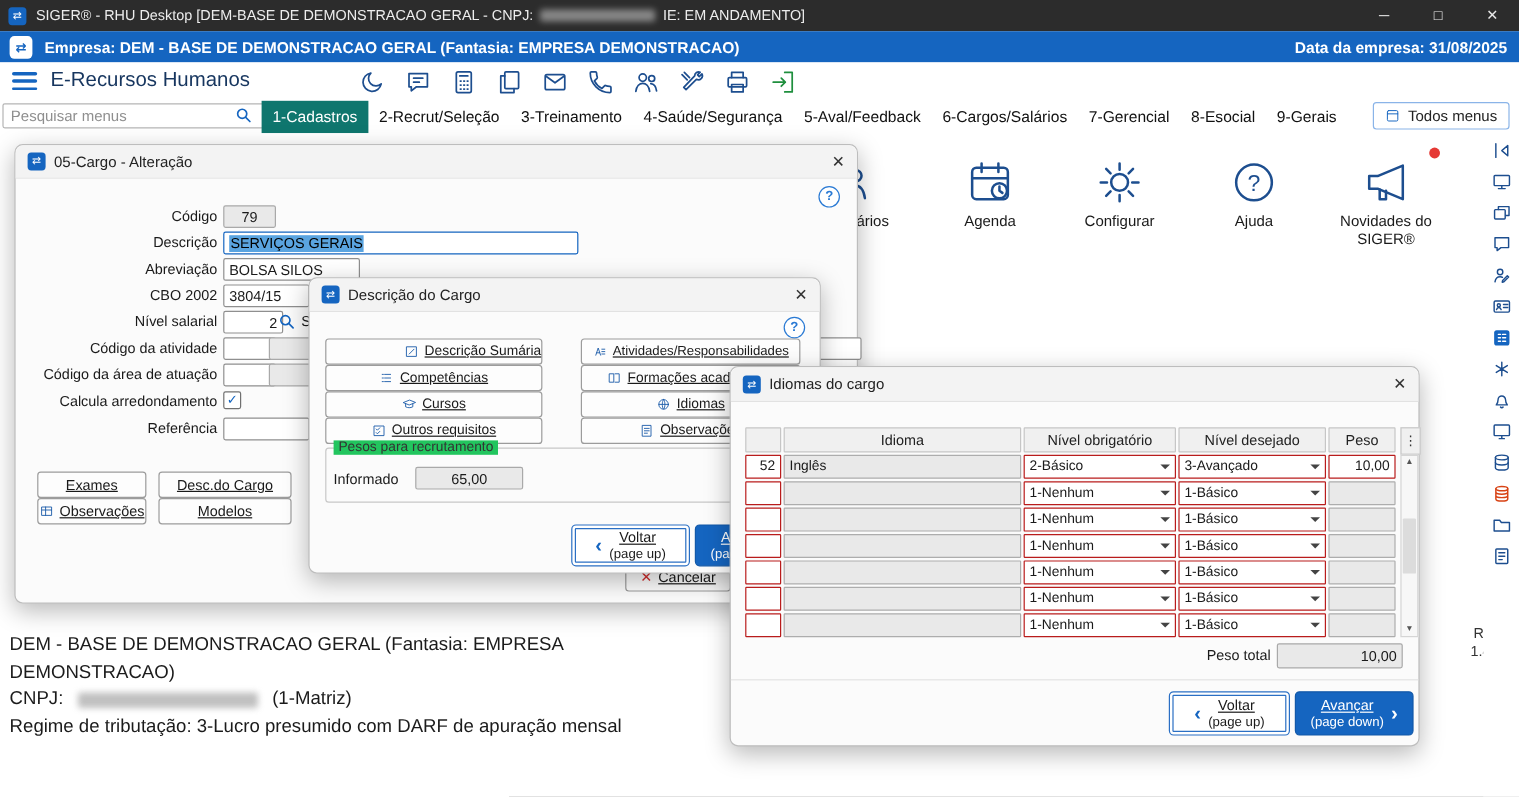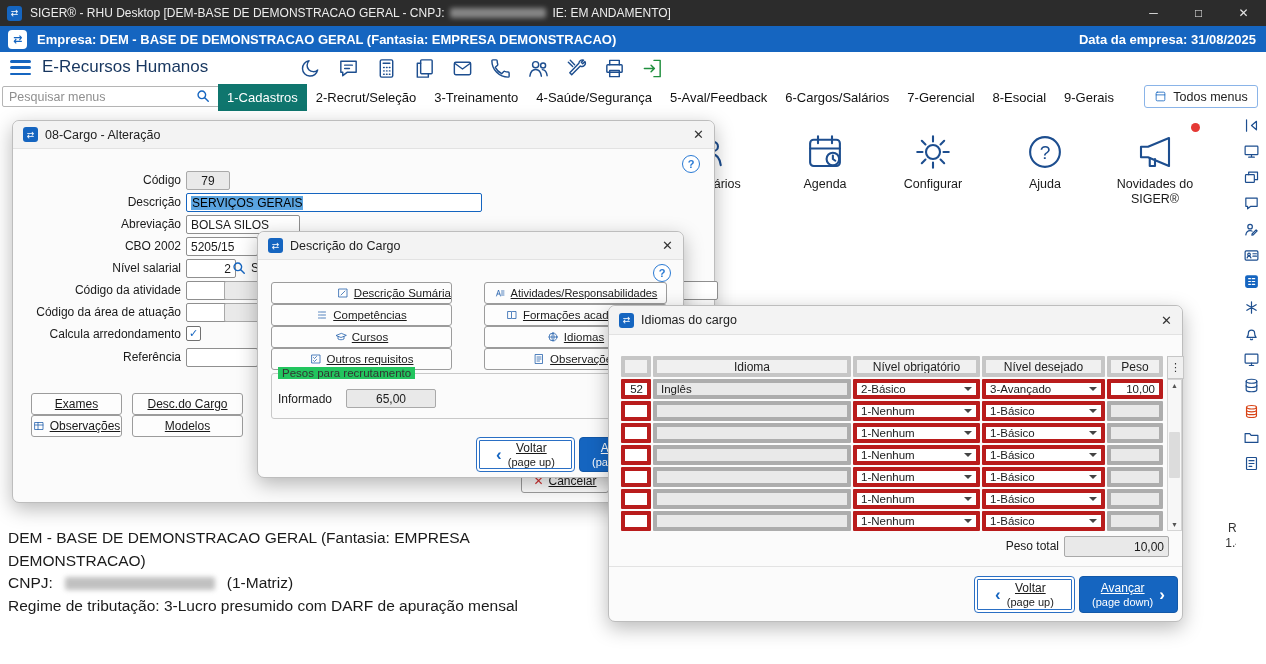--- a/index.html
+++ b/index.html
@@ -90,21 +90,21 @@
   .nav-btn .col{display:flex;flex-direction:column;align-items:center;line-height:14px;}
   .nav-btn .sub{font-size:11px;}
   .nav-btn u{text-decoration:underline;}
   .nav-btn.ring{background:#fff;border:1px solid #2a6fc4;outline:1px solid #2a6fc4;outline-offset:-4px;color:#1a1a1a;}
   .nav-btn.primary{background:#1565c0;border:1px solid #1258a8;color:#fff;}
   .chev{font-size:17px;font-weight:bold;color:#1565c0;line-height:1;}
   .nav-btn.primary .chev{color:#fff;}
 
   
   .tblrow{position:absolute;left:12px;display:flex;gap:2px;}
-  .cell{height:20px;border:4px solid #b91c1c;border-radius:1px;background:#fff;font-size:11.5px;
+  .cell{height:20px;border:1px solid #b91c1c;border-radius:1px;background:#fff;font-size:11.5px;
        display:flex;align-items:center;padding:0 4px;box-sizing:border-box;white-space:nowrap;overflow:hidden;}
   .cell.hd{background:#f0f0f0;border-color:#c6c6c6;justify-content:center;font-size:12px;height:21px;color:#222;}
   .cell.ro{background:#e9e9e9;border-color:#adadad;}
   .cell.num{justify-content:flex-end;}
   .cell.dd{justify-content:space-between;}
   .dd-arrow{width:0;height:0;border:4px solid transparent;border-top-color:#444;margin-top:4px;flex:0 0 auto;}
   .w-code{width:30px;} .w-idioma{width:198px;} .w-obr{width:127px;} .w-des{width:123px;} .w-peso{width:56px;}
   .scrolltrack{position:absolute;width:15px;background:#f7f7f7;border:1px solid #d5d5d5;display:flex;flex-direction:column;
        align-items:center;justify-content:space-between;font-size:7px;color:#555;padding:2px 0;box-sizing:border-box;}
   .thumb{width:11px;height:46px;background:#dcdcdc;border-radius:1px;}
@@ -373,21 +373,21 @@
         <svg class="ic small" width="17" height="17" viewBox="0 0 24 24">
           <rect x="5" y="3.5" width="14" height="17" rx="1"></rect>
           <path d="M8.5 8h7M8.5 12h7M8.5 16h4"></path>
         </svg>
       </span>
   </div>
 
   <div class="dlg" style="left:12px;top:120px;width:701px;height:381px;z-index:20;">
     <div class="dlg-head">
       <div class="chip">⇄</div>
-      <span>08-Cargo - Alteração</span>
+      <span>05-Cargo - Alteração</span>
       <span class="dlg-close">✕</span>
     </div>
     <div class="help" style="right:14px;top:34px;">?</div>
 
     <div class="flabel" style="left:0;top:52px;width:168px;">Código</div>
     <div class="inp ro center" style="left:173px;top:50px;width:34px;">
         <span>79</span>
       </div>
 
     <div class="flabel" style="left:0;top:74px;width:168px;">Descrição</div>
@@ -395,21 +395,21 @@
         <span class="seltext">SERVIÇOS GERAIS</span>
       </div>
 
     <div class="flabel" style="left:0;top:96px;width:168px;">Abreviação</div>
     <div class="inp" style="left:173px;top:94px;width:104px;">
         <span>BOLSA SILOS</span>
       </div>
 
     <div class="flabel" style="left:0;top:118px;width:168px;">CBO 2002</div>
     <div class="inp" style="left:173px;top:116px;width:62px;">
-        <span>5205/15</span>
+        <span>3804/15</span>
       </div>
 
     <div class="flabel" style="left:0;top:140px;width:168px;">Nível salarial</div>
     <div class="inp num" style="left:173px;top:138px;width:40px;">
         <span>2</span>
       </div>
     <span style="position:absolute;left:219px;top:140px;">
       <svg class="ic" width="14" height="14" viewBox="0 0 24 24" style="stroke:#1565c0;stroke-width:2.4">
           <circle cx="10" cy="10" r="6.5"></circle>
           <path d="M15 15l6 6"></path>

